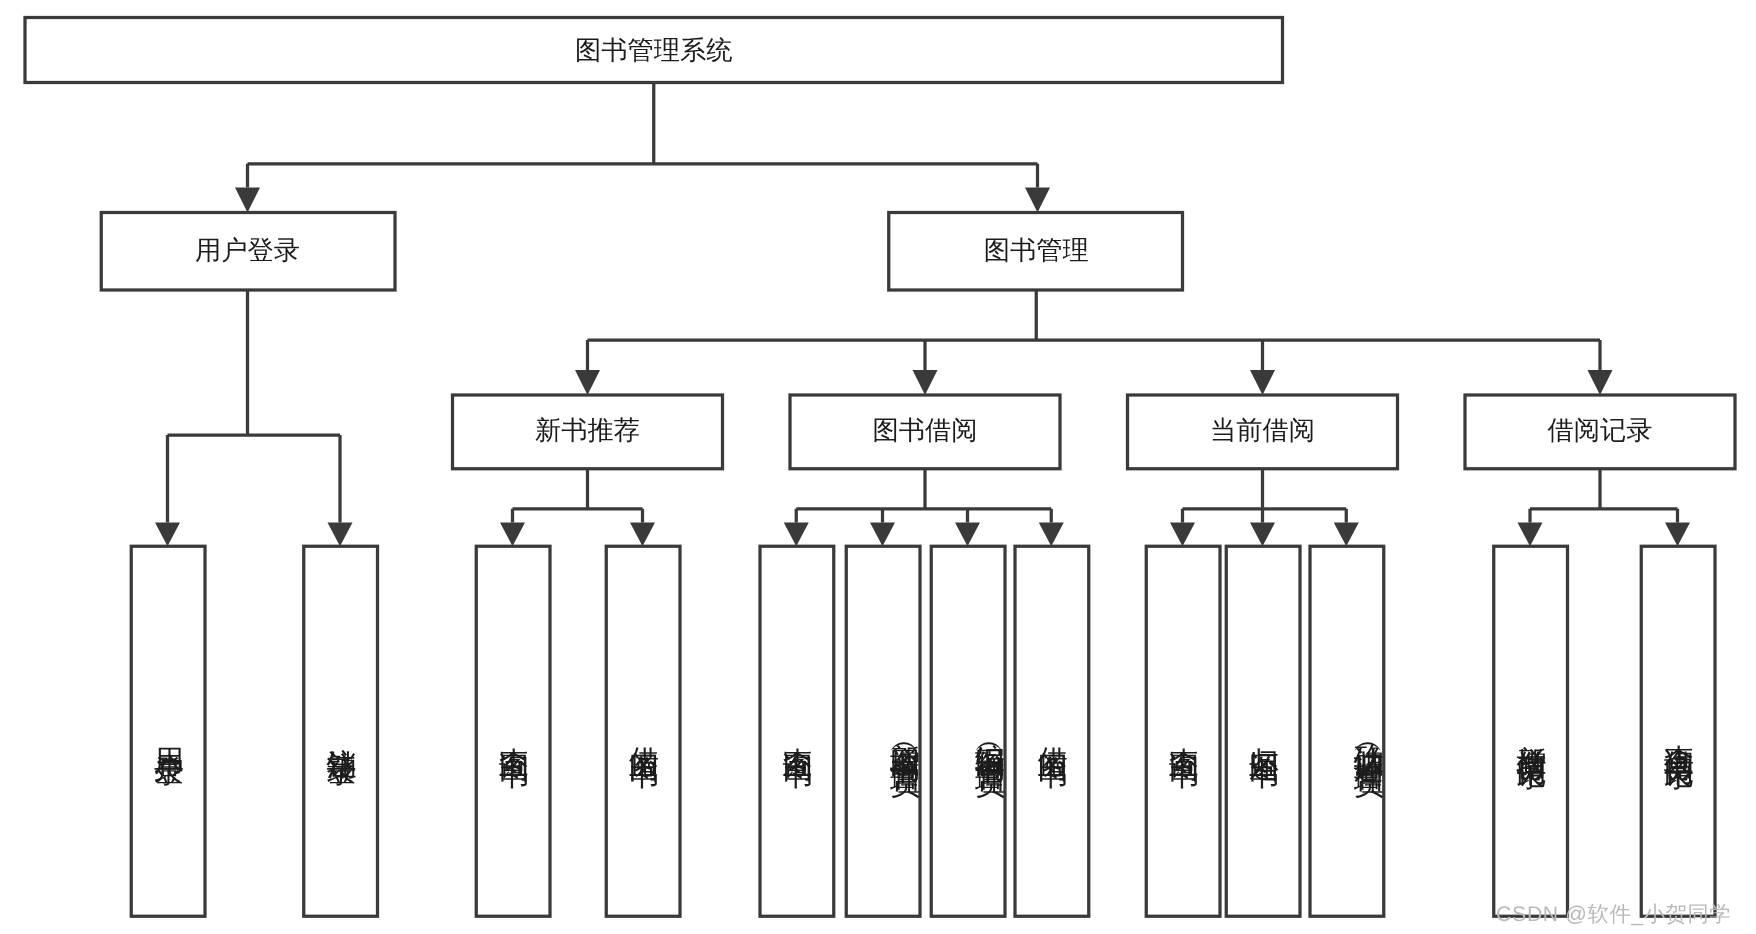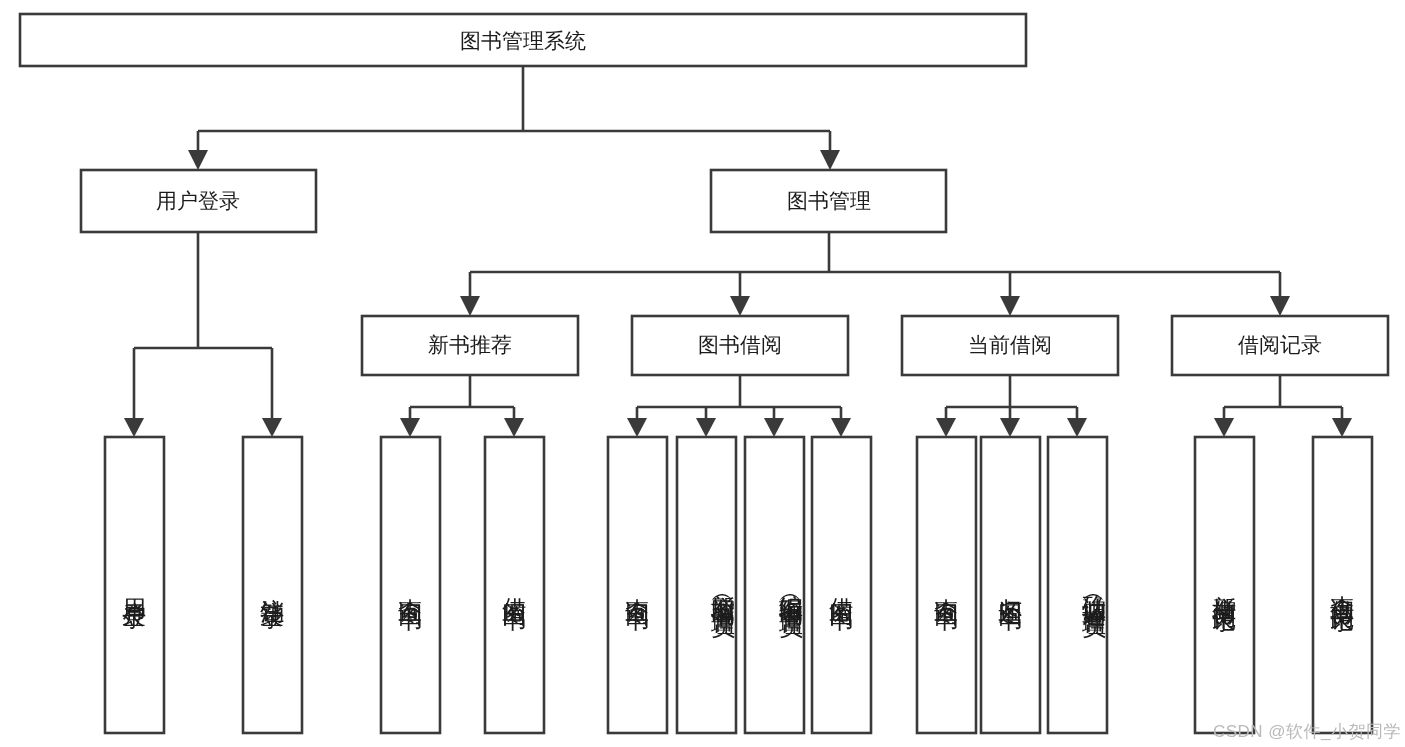--- a/index.html
+++ b/index.html
@@ -56,21 +56,21 @@
     align-items: flex-start;
     justify-content: center;
     white-space: nowrap;
     pointer-events: none;
   }
   .leaf-label.centered {
     align-items: center;
   }
   .watermark {
     position: absolute;
-    right: 4px;
+    right: 20px;
     bottom: 4px;
     font-family: "Liberation Sans", "DejaVu Sans", sans-serif;
     font-size: 17px;
     color: #b9b9b9;
     letter-spacing: 0.5px;
     white-space: nowrap;
   }
 </style>
 </head>
 <body>

